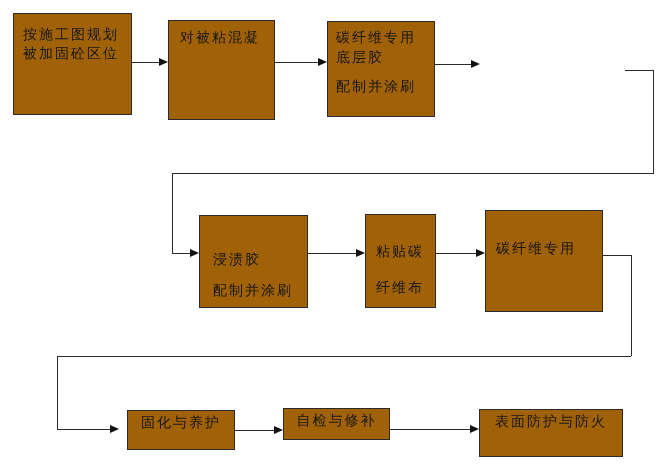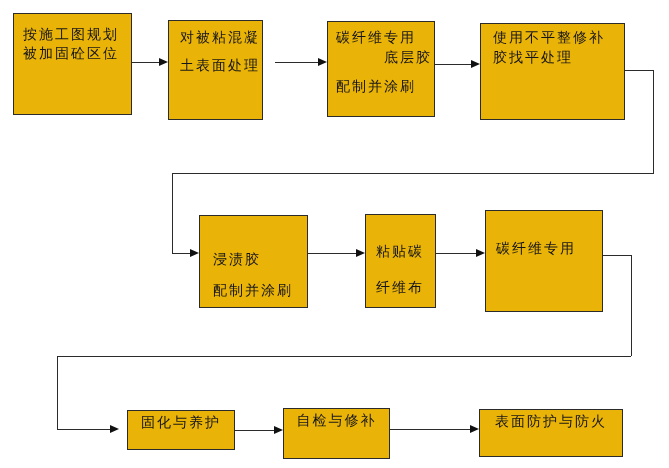--- a/index.html
+++ b/index.html
@@ -2,71 +2,66 @@
 <html><head>
 <meta charset="utf-8">
 <style>
   html,body{margin:0;padding:0;background:#ffffff;}
   .canvas{
     position:relative;width:669px;height:468px;background:#ffffff;
     font-family:"Liberation Sans","DejaVu Sans",sans-serif;
     color:#161616;font-size:14px;letter-spacing:2px;overflow:hidden;
   }
   .box{
-    position:absolute;box-sizing:border-box;border:1px solid #2b2b2b;background:#eab308;
+    position:absolute;box-sizing:border-box;border:1px solid #2b2b2b;background:#a16207;
   }
   .ln{line-height:15px;white-space:nowrap;}
   
   .b1{left:13px;top:13px;width:119px;height:102px;padding:11px 4px 0 9px;}
   .b1 .ln{line-height:19px;}
-  .b2{left:168px;top:20px;width:95px;height:100px;padding:9px 0 0 11px;}
+  .b2{left:168px;top:20px;width:107px;height:100px;padding:9px 0 0 11px;}
   .b2 .ln:nth-child(2){margin-top:13px;}
   .b3{left:327px;top:21px;width:108px;height:96px;padding:8px 0 0 8px;}
-  .b3 .ln:nth-child(2){margin-top:5px;margin-left:48px;}
+  .b3 .ln:nth-child(2){margin-top:5px;}
   .b3 .ln:nth-child(3){margin-top:14px;}
   .b4{left:480px;top:23px;width:145px;height:97px;padding:6px 0 0 12px;}
   .b4 .ln:nth-child(2){margin-top:5px;}
   
   .b5{left:199px;top:215px;width:109px;height:93px;padding:36px 12px 0 13px;}
   .b5 .ln:nth-child(2){margin-top:16px;}
   .b6{left:365px;top:214px;width:71px;height:94px;padding:29px 0 8px 10px;}
   .b6 .ln:nth-child(2){margin-top:21px;}
   .b7{left:485px;top:210px;width:118px;height:102px;padding:30px 0 0 10px;}
   .b7 .ln:nth-child(2){margin-top:14px;}
   
   .b8{left:127px;top:410px;width:108px;height:40px;}
-  .b9{left:283px;top:408px;width:107px;height:51px;}
+  .b9{left:283px;top:408px;width:107px;height:32px;}
   .b10{left:479px;top:409px;width:144px;height:48px;}
   .ctr{display:flex;align-items:flex-start;justify-content:center;padding:4px;}
   
   .hl{position:absolute;height:1px;background:#2b2b2b;}
   .vl{position:absolute;width:1px;background:#2b2b2b;}
   .ar{position:absolute;width:0;height:0;border:4px solid transparent;border-right:none;border-left:9px solid #111111;}
 </style>
 </head>
 <body>
 
 <div class="canvas">
 
   <div class="box b1">
     <div class="ln">按施工图规划</div>
     <div class="ln">被加固砼区位</div>
   </div>
   <div class="box b2">
     <div class="ln">对被粘混凝</div>
-    <div class="ln">土表面处理</div>
   </div>
   <div class="box b3">
     <div class="ln">碳纤维专用</div>
     <div class="ln">底层胶</div>
     <div class="ln">配制并涂刷</div>
-  </div>
-  <div class="box b4">
-    <div class="ln">使用不平整修补</div>
-    <div class="ln">胶找平处理</div>
   </div>
 
   <div class="box b5">
     <div class="ln">浸渍胶</div>
     <div class="ln">配制并涂刷</div>
   </div>
   <div class="box b6">
     <div class="ln">粘贴碳</div>
     <div class="ln">纤维布</div>
   </div>

